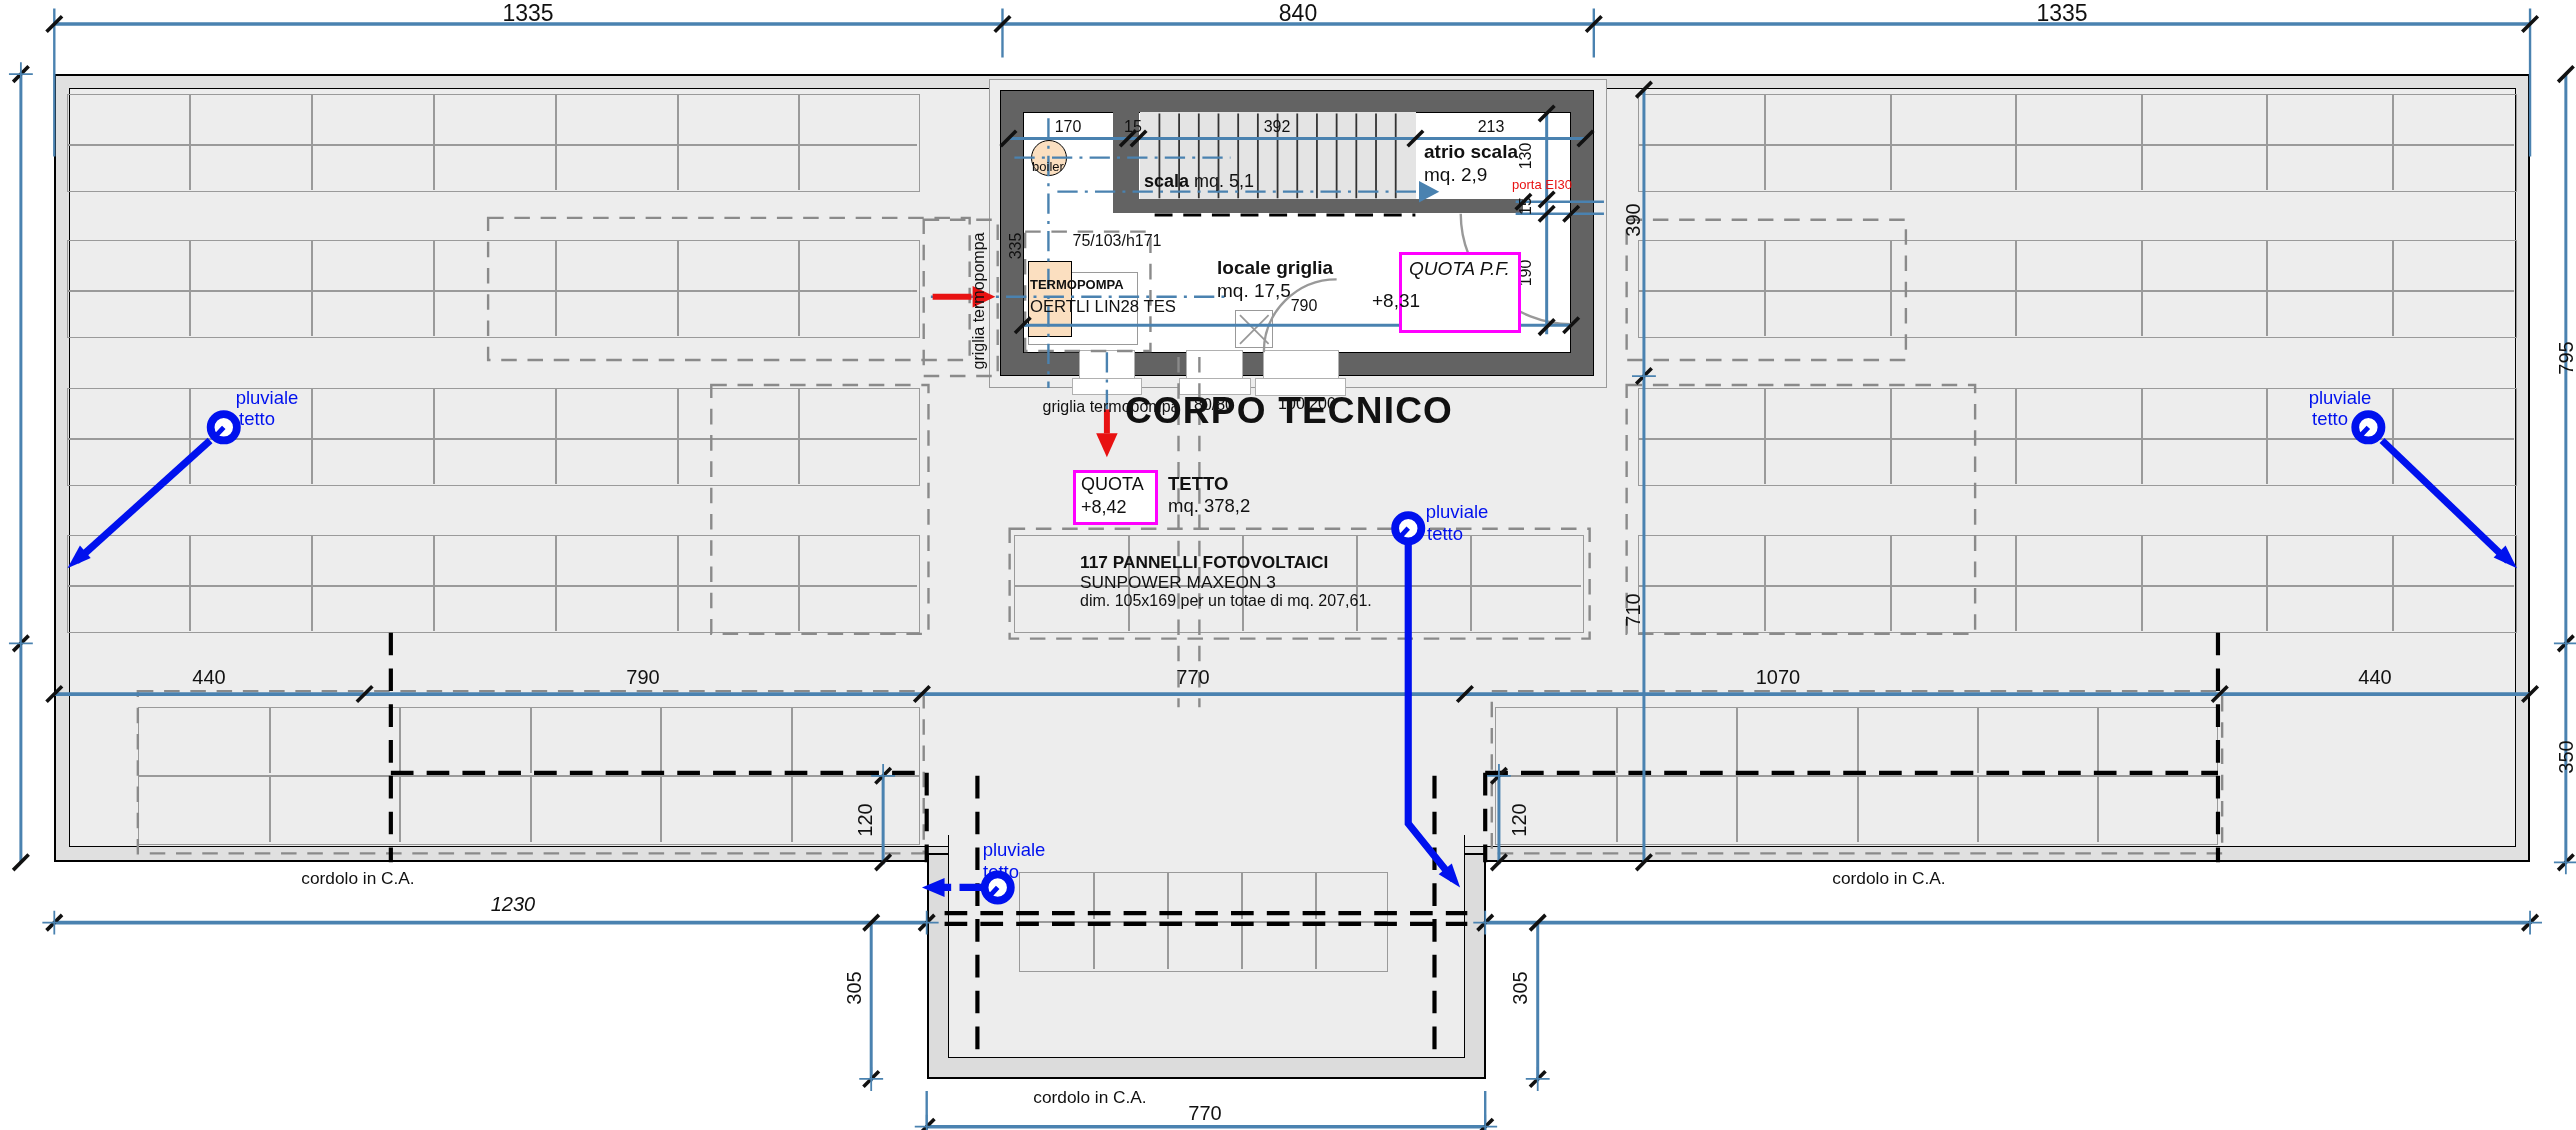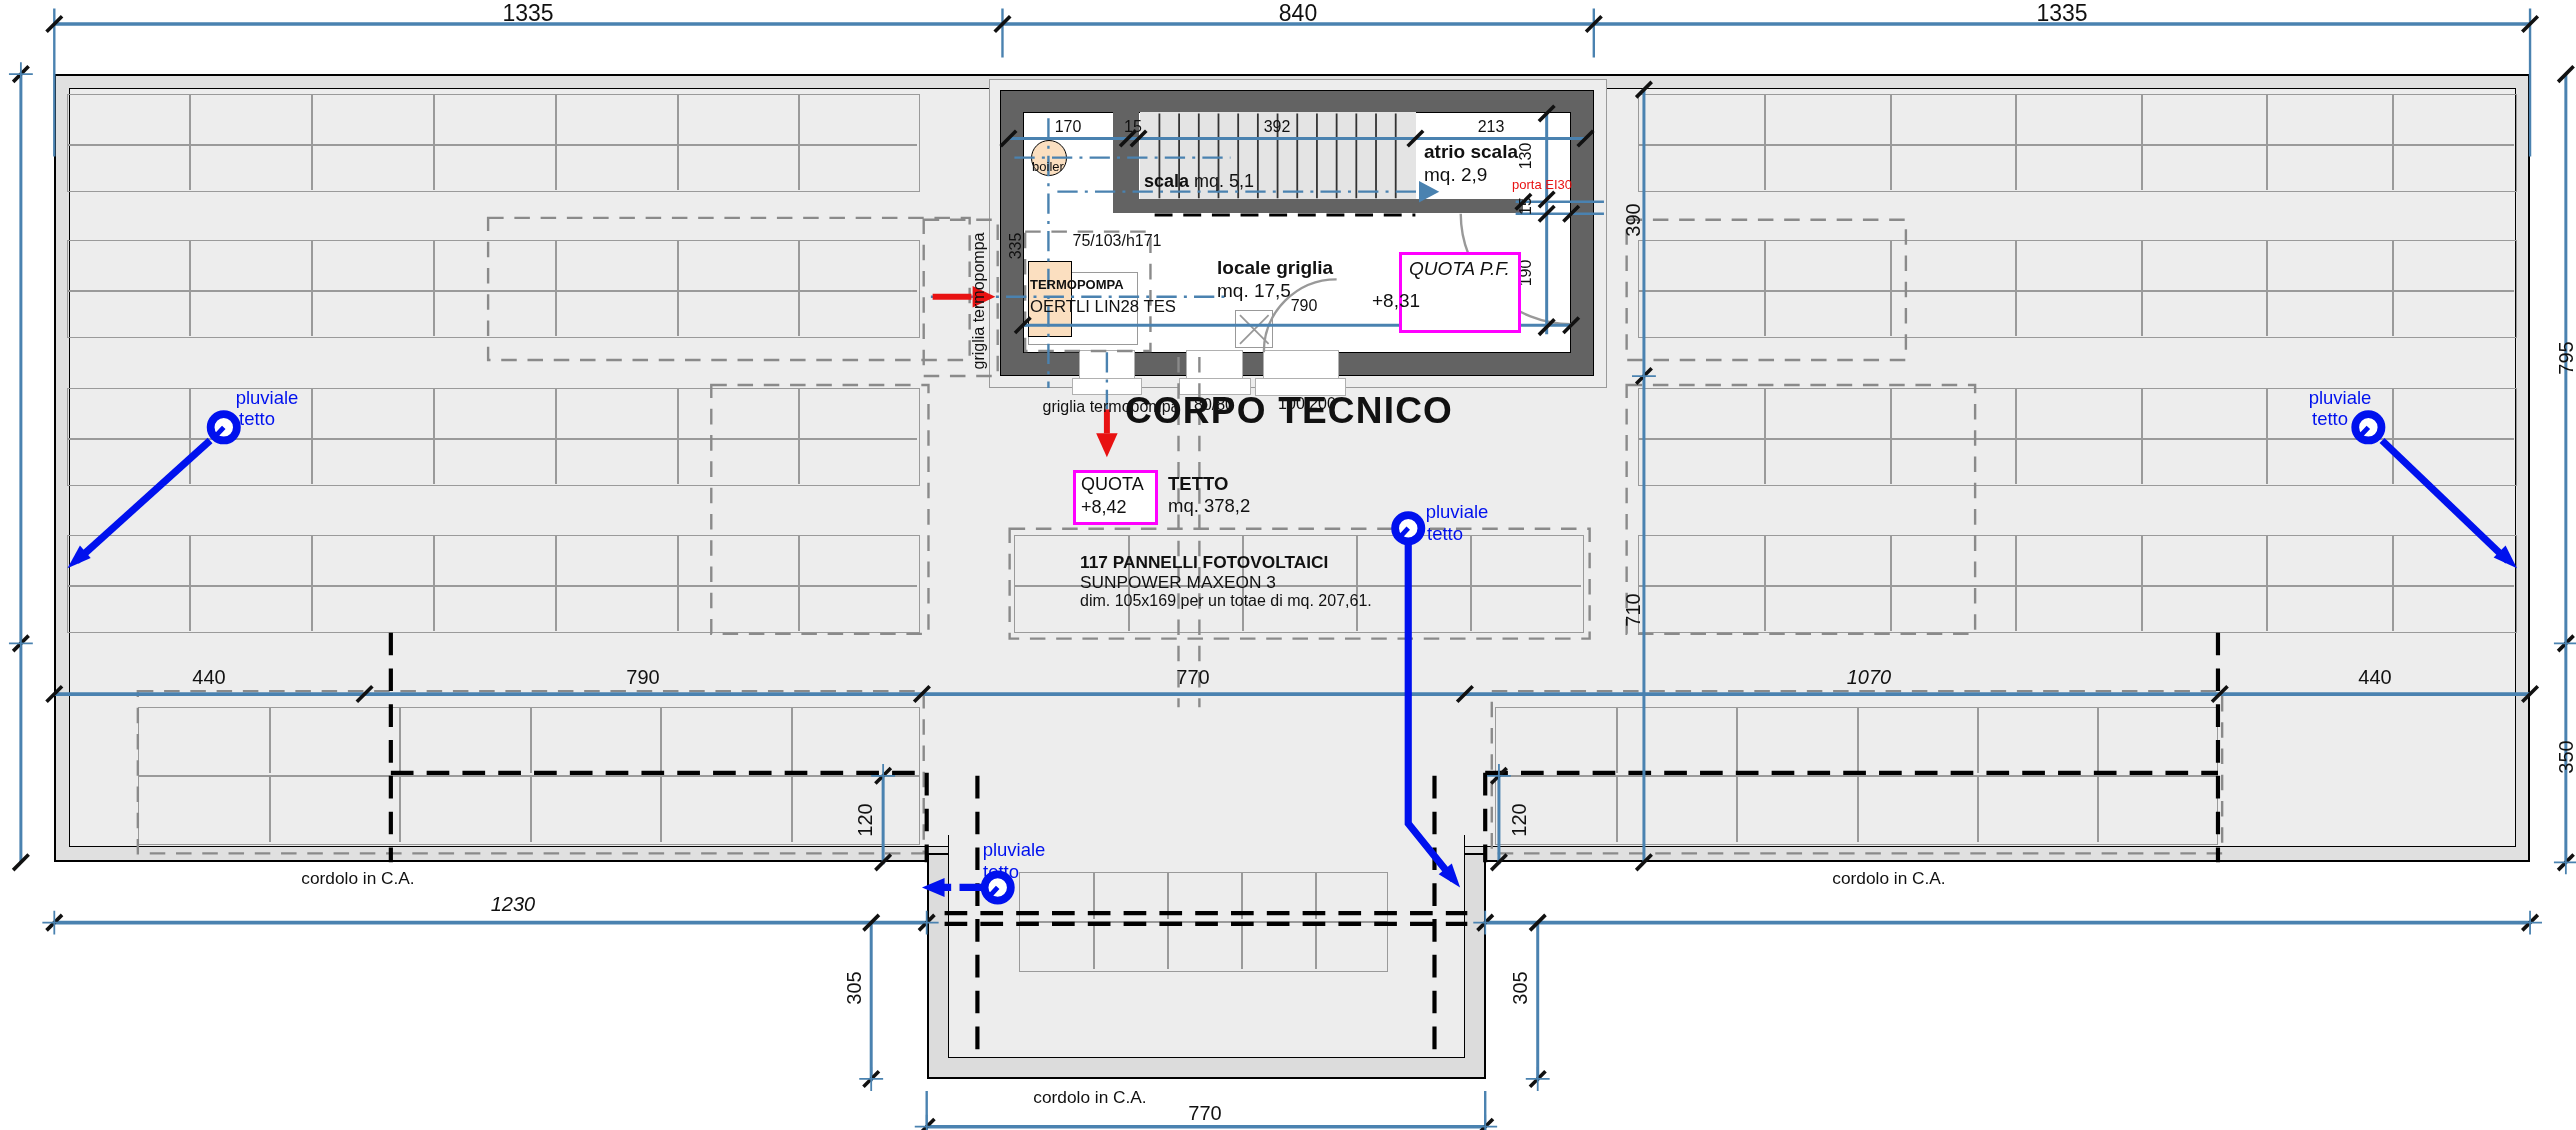--- a/index.html
+++ b/index.html
@@ -309,21 +309,21 @@
   </g>
 </svg>
 
 <div class="lbl c dim38" style="left:528px;top:1.2px;">1335</div>
 <div class="lbl c dim38" style="left:1298px;top:1.2px;">840</div>
 <div class="lbl c dim38" style="left:2062px;top:1.2px;">1335</div>
 
 <div class="lbl c dim" style="left:209px;top:667px;">440</div>
 <div class="lbl c dim" style="left:643px;top:667px;">790</div>
 <div class="lbl c dim" style="left:1193px;top:667px;">770</div>
-<div class="lbl c dim" style="left:1869px;top:667px;font-style:italic;">1070</div>
+<div class="lbl c dim" style="left:1778px;top:667px;">1070</div>
 <div class="lbl c dim" style="left:2375px;top:667px;">440</div>
 
 <div class="lbl rotc dim" style="left:1633px;top:220px;">390</div>
 <div class="lbl rotc dim" style="left:1633px;top:610px;">710</div>
 <div class="lbl rotc dim" style="left:865px;top:820px;">120</div>
 <div class="lbl rotc dim" style="left:1519px;top:820px;">120</div>
 <div class="lbl rotc dim" style="left:854px;top:988px;">305</div>
 <div class="lbl rotc dim" style="left:1520px;top:988px;">305</div>
 <div class="lbl rotc dim" style="left:2566px;top:358px;">795</div>
 <div class="lbl rotc dim" style="left:2566px;top:757px;">350</div>

